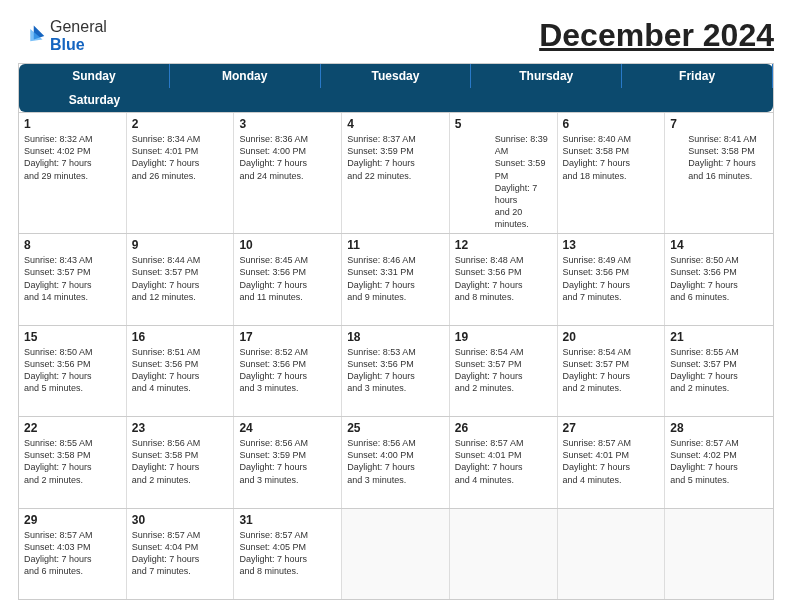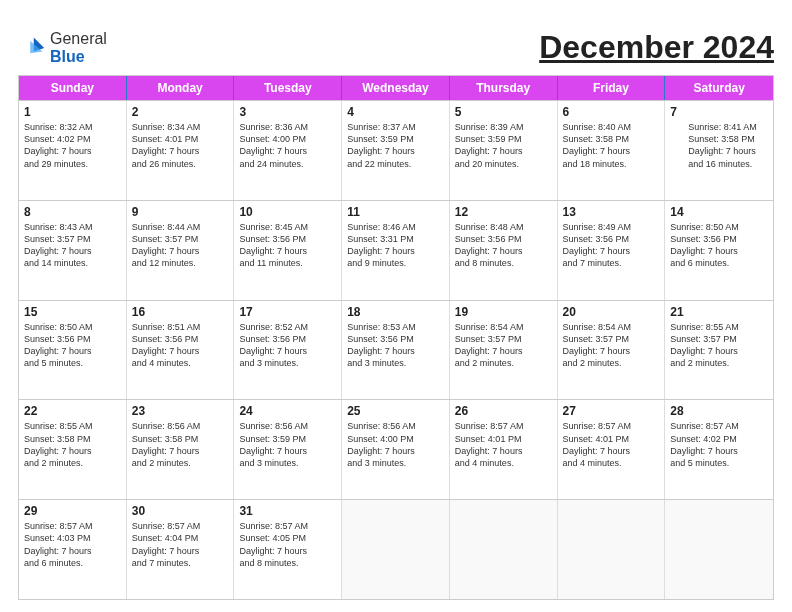--- a/index.html
+++ b/index.html
@@ -15,21 +15,20 @@
       height: 612px;
       padding: 18px 18px 12px 18px;
       display: flex;
       flex-direction: column;
     }
     .header {
       display: flex;
       justify-content: space-between;
       align-items: flex-start;
       margin-bottom: 10px;
-      margin-top: 12px;
     }
     .logo {
       display: flex;
       align-items: center;
       gap: 4px;
     }
     .logo-text {
       font-size: 16px;
       line-height: 1.1;
     }
@@ -54,22 +53,23 @@
       color: #444;
     }
     .calendar {
       flex: 1;
       display: flex;
       flex-direction: column;
       border: 1px solid #ccc;
     }
     .cal-header-row {
       display: grid;
-      grid-template-columns: repeat(7, 1fr);
-      background: #d946ef;
+      grid-template-columns: repeat(5, 1fr);
+      background: #0c4a6e;
+      border-radius: 6px;
     }
     .cal-header-cell {
       color: #fff;
       font-size: 12px;
       font-weight: bold;
       text-align: center;
       padding: 5px 2px;
       border-right: 1px solid #2979c8;
     }
     .cal-header-cell:last-child { border-right: none; }
@@ -126,21 +126,20 @@
     <div class="title-block">
       <div class="month-year">December 2024</div>
     </div>
   </div>
 
   <div class="calendar">
     <div class="cal-header-row">
       <div class="cal-header-cell">Sunday</div>
       <div class="cal-header-cell">Monday</div>
       <div class="cal-header-cell">Tuesday</div>
-      <div class="cal-header-cell">Wednesday</div>
       <div class="cal-header-cell">Thursday</div>
       <div class="cal-header-cell">Friday</div>
       <div class="cal-header-cell">Saturday</div>
     </div>
     <div class="cal-body" id="cal-body">
     <div class="cal-row">
           <div class="cal-cell">
             <span class="day-num">1</span>
             <div class="cell-text" style="white-space: pre-wrap;">Sunrise: 8:32 AM
 Sunset: 4:02 PM
@@ -163,21 +162,21 @@
           </div>
           <div class="cal-cell">
             <span class="day-num">4</span>
             <div class="cell-text" style="white-space: pre-wrap;">Sunrise: 8:37 AM
 Sunset: 3:59 PM
 Daylight: 7 hours
 and 22 minutes.</div>
           </div>
           <div class="cal-cell">
             <span class="day-num">5</span>
-            <div class="cell-text" style="white-space: pre-wrap;">Sunrise: 8:39 AM
+            <div class="cell-text" style="white-space: pre-wrap; margin-left: 40px;">Sunrise: 8:39 AM
 Sunset: 3:59 PM
 Daylight: 7 hours
 and 20 minutes.</div>
           </div>
           <div class="cal-cell">
             <span class="day-num">6</span>
             <div class="cell-text" style="white-space: pre-wrap;">Sunrise: 8:40 AM
 Sunset: 3:58 PM
 Daylight: 7 hours
 and 18 minutes.</div>

